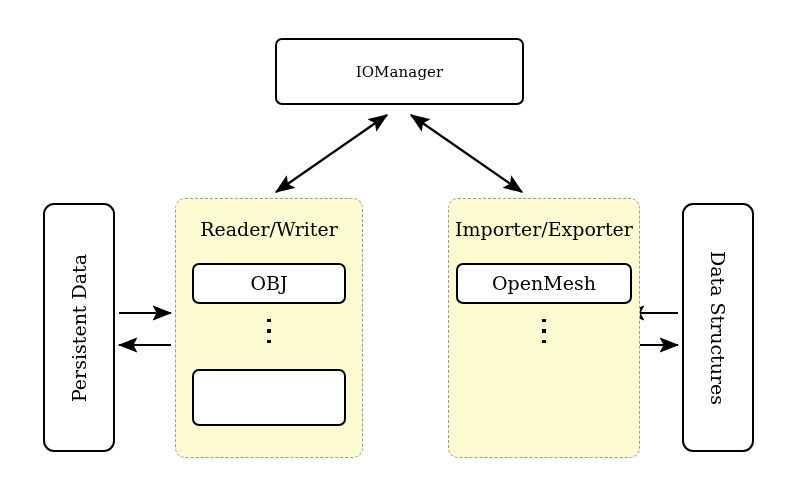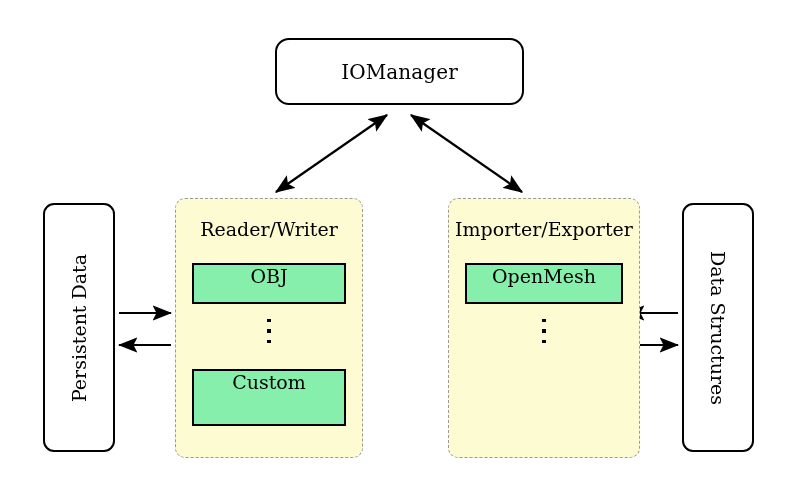--- a/index.html
+++ b/index.html
@@ -25,27 +25,27 @@
   }
 
   
   .node-manager {
     position: absolute;
     left: 275px;
     top: 38px;
     width: 249px;
     height: 67px;
     border: 2.6px solid #000000;
-    border-radius: 14px;
-    background: #ffffff;
-    box-sizing: border-box;
-    display: flex;
-    align-items: center;
-    justify-content: center;
-    font-size: 20px;
+    border-radius: 7px;
+    background: #ffffff;
+    box-sizing: border-box;
+    display: flex;
+    align-items: center;
+    justify-content: center;
+    font-size: 15px;
     color: #000000;
     letter-spacing: 0.1px;
   }
 
   
   .node-side {
     position: absolute;
     top: 203px;
     width: 72px;
     height: 249px;
@@ -92,34 +92,34 @@
   .group-title {
     margin-top: 19px;
     font-size: 19px;
     color: #000000;
     white-space: nowrap;
   }
 
   
   .inner-box {
     border: 2.6px solid #000000;
-    border-radius: 0;
-    background: #86efac;
+    border-radius: 7px;
+    background: #ffffff;
     box-sizing: border-box;
     display: flex;
     flex-direction: column;
     align-items: center;
-    justify-content: flex-start;
+    justify-content: center;
     font-size: 19px;
     color: #000000;
     line-height: 1.22;
     text-align: center;
   }
   #group-reader-writer .inner-box { width: 154px; }
-  #group-importer-exporter .inner-box { width: 158px; }
+  #group-importer-exporter .inner-box { width: 176px; }
 
   .inner-box.one-line { height: 41px; }
   .inner-box.two-line { height: 57px; }
 
   #box-obj { margin-top: 23px; }
   #box-openmesh { margin-top: 23px; }
   #box-custom-file-format { margin-top: 25px; }
   #box-custom-data-structure { margin-top: 25px; }
 
   
@@ -186,21 +186,20 @@
       <span>OBJ</span>
     </div>
 
     <div class="vdots">
       <i></i>
         <i></i>
         <i></i>
     </div>
 
     <div class="inner-box two-line" id="box-custom-file-format">
-      <span>Custom</span>
     </div>
   </div>
 
   <div class="group-panel" id="group-importer-exporter">
     <div class="group-title">Importer/Exporter</div>
 
     <div class="inner-box one-line" id="box-openmesh">
       <span>OpenMesh</span>
     </div>
 

